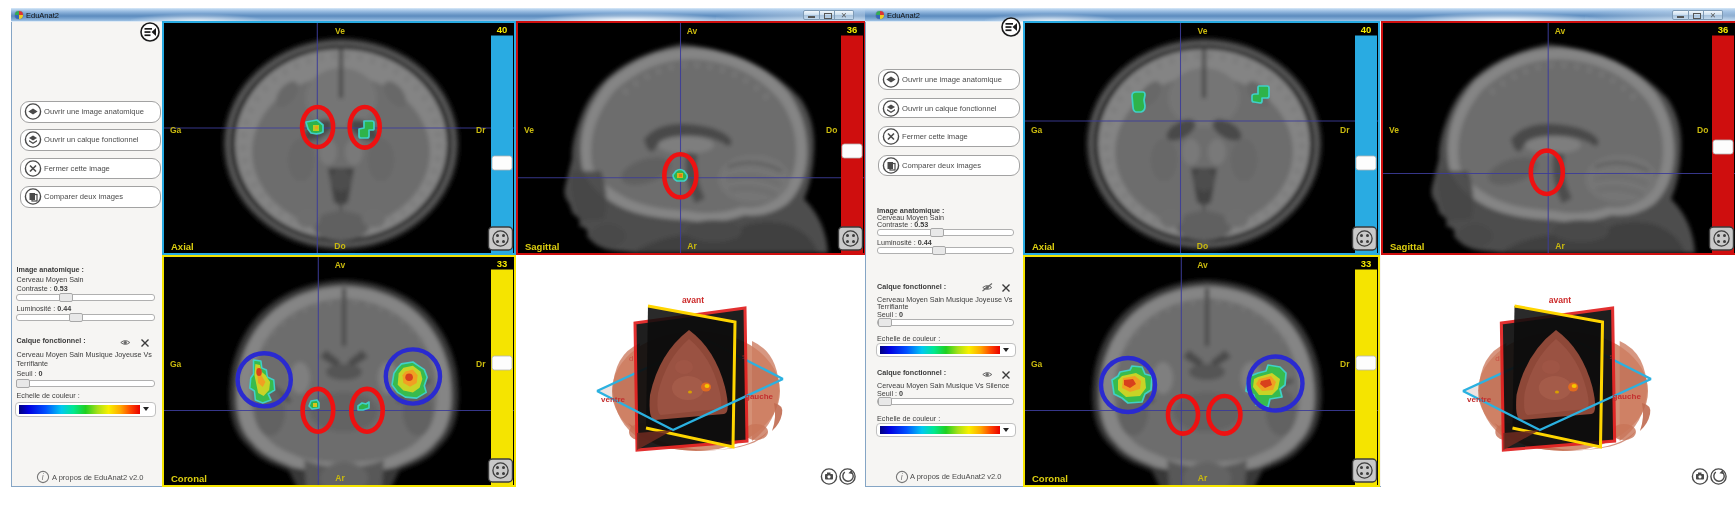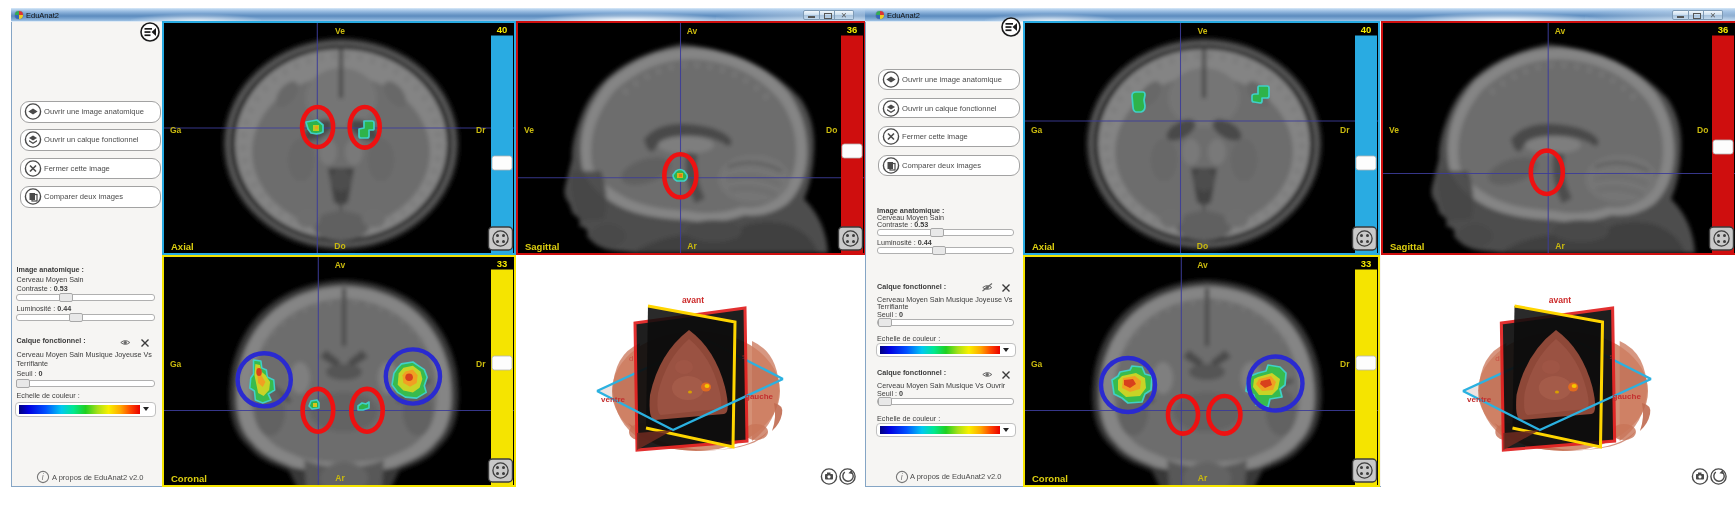--- a/index.html
+++ b/index.html
@@ -379,21 +379,21 @@
 <div style="position:absolute;left:880px;top:346.4px;width:119.5px;height:8px;background:linear-gradient(90deg,#00007f 0%,#0000e0 8%,#0050ff 22%,#00c8f0 35%,#00e890 45%,#20d020 55%,#a8e018 65%,#f8f000 74%,#ffa800 84%,#ff4800 92%,#e80000 100%);"></div>
 <div style="position:absolute;left:1002.5px;top:348.4px;width:0;height:0;border-left:3px solid transparent;border-right:3px solid transparent;border-top:4px solid #222;"></div>
 <div style="position:absolute;left:877px;top:369.4px;font-size:7.2px;font-weight:bold;color:#3c3c3c;white-space:nowrap;line-height:1;">Calque fonctionnel :</div>
 <svg width="11" height="9" style="position:absolute;left:982px;top:370px;">
 <path d="M 0.8,4.5 Q 5.25,0.8 9.8,4.5 Q 5.25,8.2 0.8,4.5 Z" fill="none" stroke="#666" stroke-width="1"></path>
 <circle cx="5.25" cy="4.5" r="1.6" fill="#666"></circle>
   </svg>
 <svg width="10" height="10" style="position:absolute;left:1001px;top:369.5px;">
 <path d="M 1.5,1.5 L 8.5,8.5 M 8.5,1.5 L 1.5,8.5" stroke="#3a3a3a" stroke-width="1.4"></path>
   </svg>
-<div style="position:absolute;left:877px;top:382.4px;font-size:7.2px;font-weight:normal;color:#3c3c3c;white-space:nowrap;line-height:1;">Cerveau Moyen Sain Musique Vs Ouvrir</div>
+<div style="position:absolute;left:877px;top:382.4px;font-size:7.2px;font-weight:normal;color:#3c3c3c;white-space:nowrap;line-height:1;">Cerveau Moyen Sain Musique Vs Silence</div>
 <div style="position:absolute;left:877px;top:389.7px;font-size:7.2px;color:#3c3c3c;white-space:nowrap;line-height:1;">Seuil : <b>0</b></div>
 <div style="position:absolute;left:876.5px;top:397.9px;width:137px;height:7px;background:#fff;border:1px solid #b0b0b0;border-radius:3px;box-sizing:border-box;"></div>
 <div style="position:absolute;left:877.5px;top:396.9px;width:14px;height:9px;background:#e8e8e8;border:1px solid #a8a8a8;border-radius:2px;box-sizing:border-box;"></div>
 <div style="position:absolute;left:877px;top:414.6px;font-size:7.2px;font-weight:normal;color:#3c3c3c;white-space:nowrap;line-height:1;">Echelle de couleur :</div>
 <div style="position:absolute;left:876px;top:422.6px;width:139.5px;height:14px;background:#fff;border:1px solid #c0c0c0;border-radius:4px;box-sizing:border-box;"></div>
 <div style="position:absolute;left:880px;top:425.6px;width:119.5px;height:8px;background:linear-gradient(90deg,#00007f 0%,#0000e0 8%,#0050ff 22%,#00c8f0 35%,#00e890 45%,#20d020 55%,#a8e018 65%,#f8f000 74%,#ffa800 84%,#ff4800 92%,#e80000 100%);"></div>
 <div style="position:absolute;left:1002.5px;top:427.6px;width:0;height:0;border-left:3px solid transparent;border-right:3px solid transparent;border-top:4px solid #222;"></div>
 <svg width="14" height="14" style="position:absolute;left:894.5px;top:469.5px;">
 <circle cx="7" cy="7" r="5.6" fill="none" stroke="#777" stroke-width="1.1"></circle>
 <text x="6.8" y="10.2" font-size="8.5" font-style="italic" fill="#777" text-anchor="middle">i</text>

